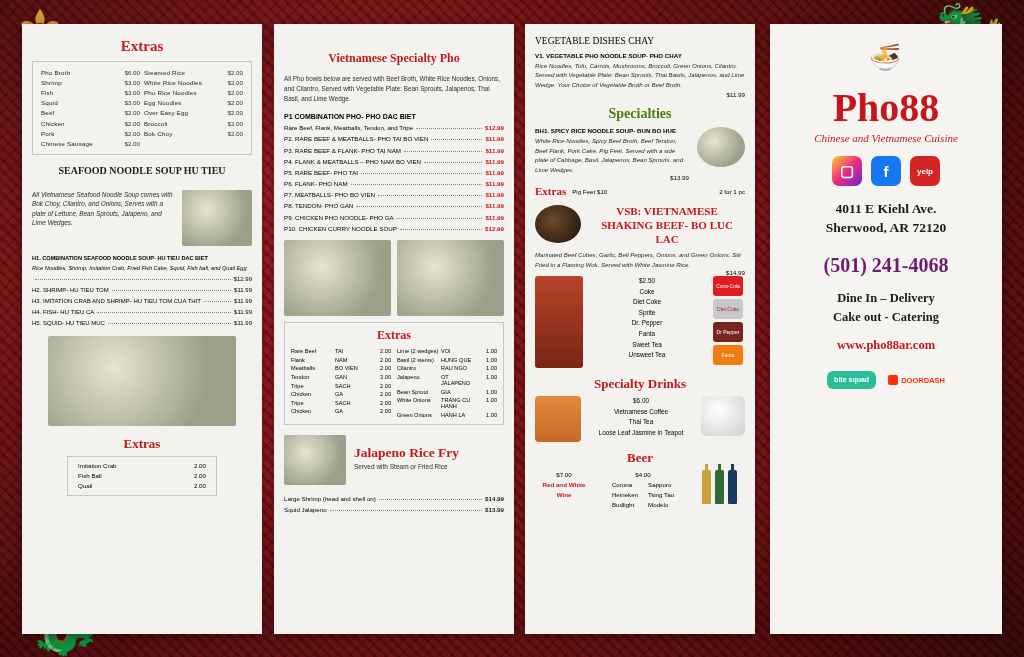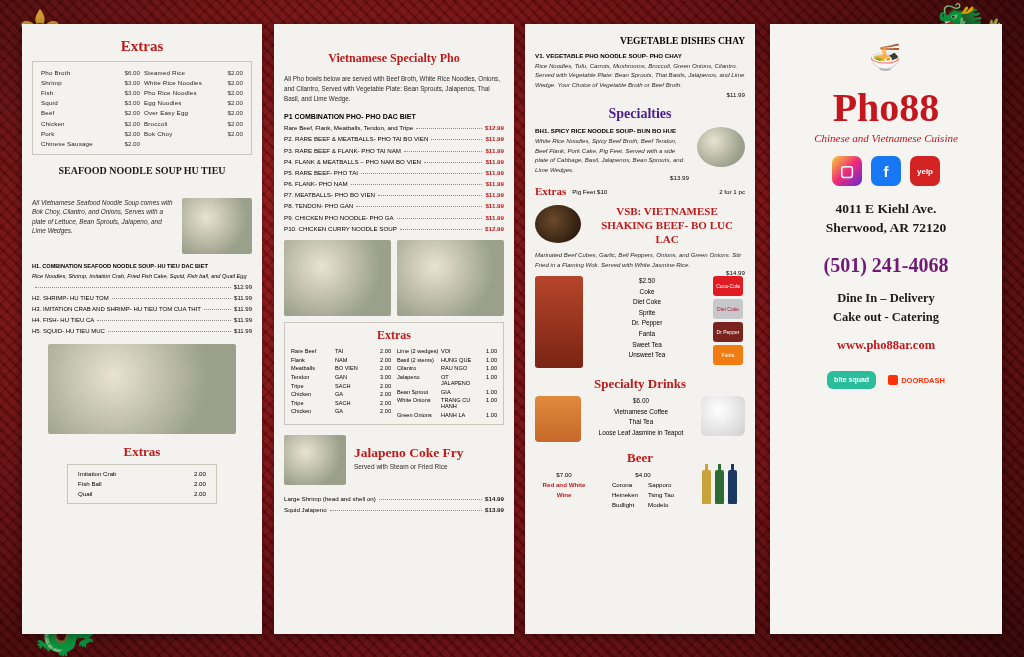--- a/index.html
+++ b/index.html
@@ -42,21 +42,21 @@
     border:1px solid #c9c6bd; padding:5px 6px; font-size:6.2px; color:#222;
   }
   .extras-grid{ display:flex; }
   .extras-col{ width:50%; }
   .extras-row{ display:flex; justify-content:space-between; padding:1.6px 2px; }
   .extras-row .nm{ letter-spacing:.2px; }
   .extras-row .pr{ color:#333; }
 
   .sec-head{
     text-align:center; font-weight:bold; font-size:10px; color:#1c1c1c;
-    margin:10px 0 22px; font-family:"Liberation Serif", serif;
+    margin:10px 0 14px; font-family:"Liberation Serif", serif;
   }
   .ital{ font-style:italic; font-size:6.4px; line-height:1.5; color:#2b2b2b; }
   .photo{
     background:#cfcabb; border-radius:2px;
     background-image:radial-gradient(circle at 35% 35%, #e9e3d2, #9aa08a 70%);
   }
   .row-wrap{ display:flex; gap:8px; align-items:flex-start; }
   .list-line{ font-size:6px; display:flex; align-items:flex-end; margin:5px 0; }
   .list-line .lbl{ white-space:nowrap; }
   .list-line .dots{
@@ -83,24 +83,24 @@
   .mx-col{ flex:1; }
   .mx-row{ display:flex; justify-content:space-between; padding:1.3px 0; }
   .mx-row .a{ width:42%; }
   .mx-row .b{ width:38%; }
   .mx-row .c{ width:16%; text-align:right; }
   #jalapeno-title{ font-size:13.5px; margin:10px 0 2px; text-align:left;}
   .jal-sub{ font-size:6.5px; color:#2b2b2b; }
 
   
   #panel-right{ left:525px; top:24px; width:230px; height:610px; padding:8px 10px; }
-  .veg-title{ text-align:right; font-weight:bold; font-size:9.5px; margin:4px 0 6px; font-family:"Liberation Serif", serif;}
+  .veg-title{ text-align:left; font-weight:normal; font-size:9.5px; margin:4px 0 6px; font-family:"Liberation Serif", serif;}
   .veg-sub{ font-size:6.2px; font-weight:bold; margin-bottom:2px;}
   .veg-body{ font-size:6.1px; line-height:1.55; font-style:italic; color:#2a2a2a;}
-  .spec-title{ text-align:center; color:#4c1d95; font-weight:bold; font-size:14px; margin:8px 0 5px; font-family:"Liberation Serif", serif;}
+  .spec-title{ text-align:center; color:#4d7c0f; font-weight:bold; font-size:14px; margin:8px 0 5px; font-family:"Liberation Serif", serif;}
   .ex-line{ display:flex; align-items:center; gap:6px; font-size:6.2px; margin-top:4px;}
   .ex-line .ttl{ color:#c01a1a; font-weight:bold; font-size:11px; font-family:"Liberation Serif", serif;}
   .vsb-title{ text-align:center; color:#c01a1a; font-weight:bold; font-size:11px; line-height:1.25; font-family:"Liberation Serif", serif;}
   .drink-title{ text-align:center; color:#c01a1a; font-weight:bold; font-size:13px; margin:8px 0 4px; font-family:"Liberation Serif", serif;}
   .drink-list{ font-size:6.4px; text-align:center; line-height:1.65; }
   .beer-list{ font-size:6.2px; line-height:1.6; }
   .bottle{ width:9px; height:34px; border-radius:2px 2px 1px 1px; display:inline-block; position:relative;}
   .bottle:before{ content:""; position:absolute; top:-6px; left:3px; width:3px; height:7px; background:inherit;}
 
   
@@ -403,21 +403,21 @@
               <span class="b">HANH LA</span>
               <span class="c">1.00</span>
             </div>
         </div>
       </div>
     </div>
 
     <div class="row-wrap" style="margin-top:10px;">
       <div class="photo" style="width:62px;height:50px;"></div>
       <div style="flex:1;">
-        <div class="p-title" id="jalapeno-title">Jalapeno Coke Fry</div>
+        <div class="p-title" id="jalapeno-title">Jalapeno Rice Fry</div>
         <div class="jal-sub">Served with Steam or Fried Rice</div>
       </div>
     </div>
     <div class="pho-line" style="margin-top:10px;">
         <span class="lbl">Large Shrimp (head and shell on)</span>
         <span class="dots"></span>
         <span class="pr" style="color:#222;">$14.99</span>
       </div>
     <div class="pho-line">
         <span class="lbl">Squid Jalapeno</span>

